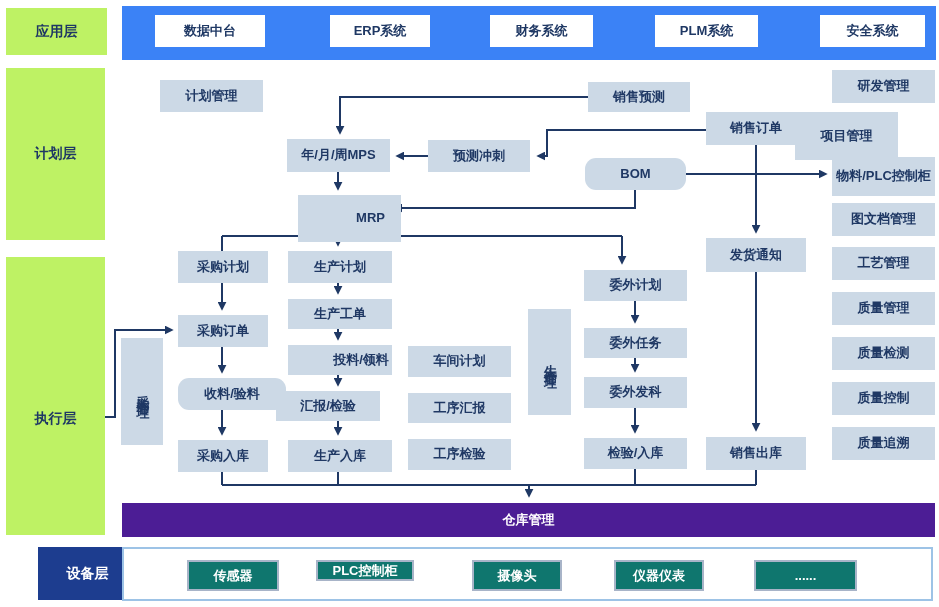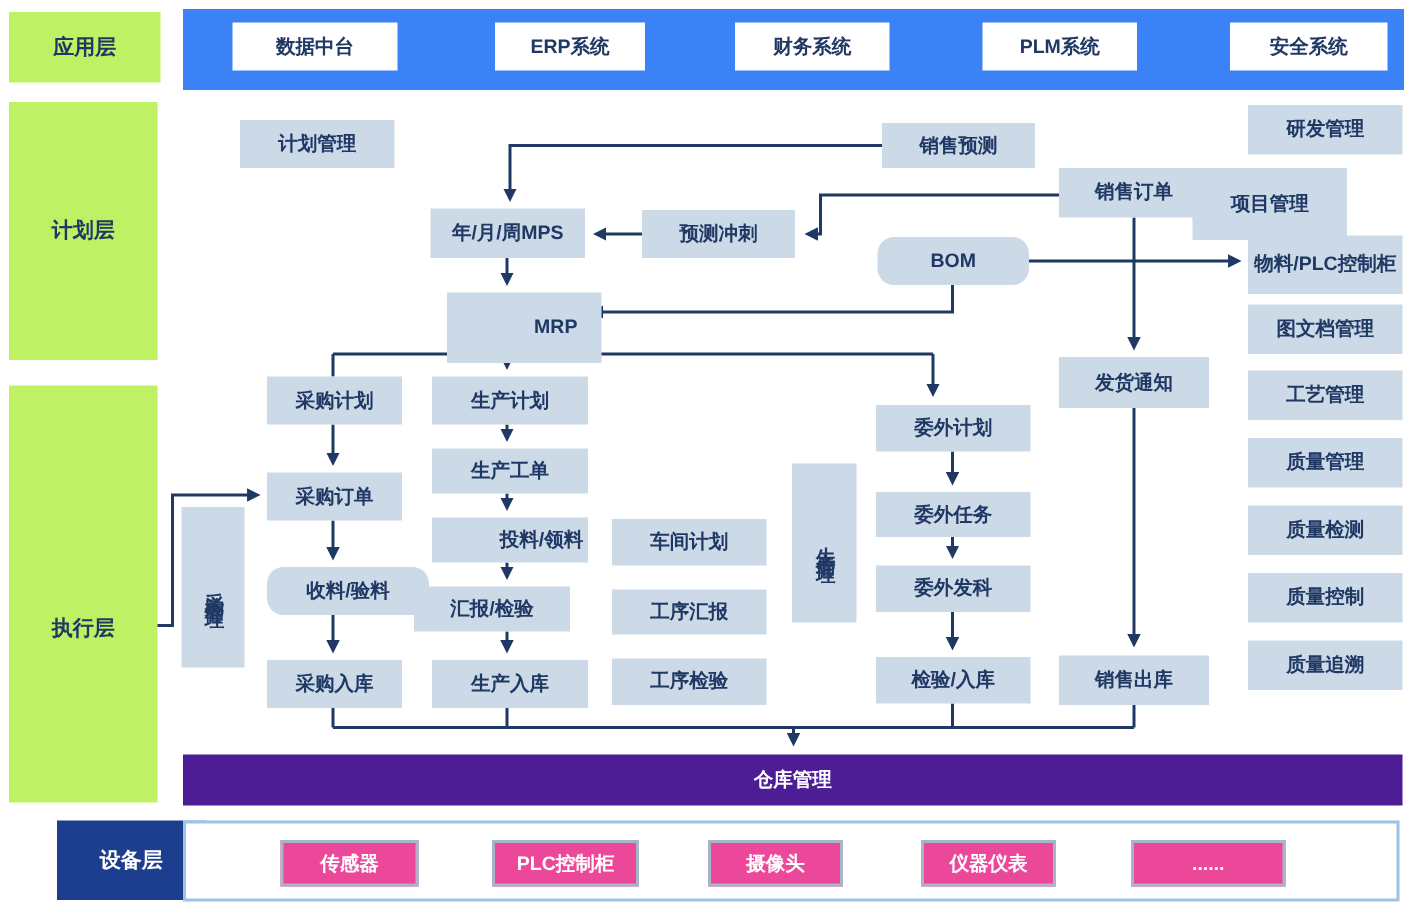--- a/index.html
+++ b/index.html
@@ -12,21 +12,21 @@
   .layer-label{position:absolute;background:#bef264;color:#1f3864;font-weight:bold;font-size:14px;
       display:flex;align-items:center;justify-content:center;box-sizing:border-box;}
   .layer-label.dark{background:#1d3d8f;color:#ffffff;}
   .band{position:absolute;left:122px;top:6px;width:814px;height:54px;background:#3b82f6;}
   .app{position:absolute;background:#ffffff;color:#1f3864;font-weight:bold;font-size:13px;
       display:flex;align-items:center;justify-content:center;}
   .wh-bar{position:absolute;left:122px;top:503px;width:813px;height:34px;background:#4c1d95;
       color:#ffffff;font-weight:bold;font-size:13px;display:flex;align-items:center;justify-content:center;}
   .device-panel{position:absolute;left:122px;top:547px;width:811px;height:54px;background:#ffffff;
       border:2px solid #9dc3e6;box-sizing:border-box;}
-  .dev{position:absolute;background:#ec4899;color:#ffffff;font-weight:bold;font-size:13px;
+  .dev{position:absolute;background:#0f766e;color:#ffffff;font-weight:bold;font-size:13px;
       border:2px solid #a8b4c8;box-sizing:border-box;display:flex;align-items:center;justify-content:center;}
   svg.arrows{position:absolute;left:0;top:0;width:939px;height:607px;pointer-events:none;}
   svg.arrows path{fill:none;stroke:#1f3864;stroke-width:2;}
 </style>
 </head>
 <body>
 
 <div class="canvas">
 
   <div class="layer-label" style="left:6px;top:8px;width:101px;height:47px;">应用层</div>
@@ -39,21 +39,21 @@
       <div class="app" style="left: 208px; top: 9px; width: 100px; height: 32px;">ERP系统</div>
       <div class="app" style="left: 368px; top: 9px; width: 103px; height: 32px;">财务系统</div>
       <div class="app" style="left: 533px; top: 9px; width: 103px; height: 32px;">PLM系统</div>
       <div class="app" style="left: 698px; top: 9px; width: 105px; height: 32px;">安全系统</div>
     </div>
 
   <div class="wh-bar">仓库管理</div>
 
   <div class="device-panel">
       <div class="dev" style="left: 63px; top: 11px; width: 92px; height: 31px;">传感器</div>
-      <div class="dev" style="left: 204px; top: 11px; width: 98px; height: 31px;">PLC控制柜</div>
+      <div class="dev" style="left: 192px; top: 11px; width: 98px; height: 21px;">PLC控制柜</div>
       <div class="dev" style="left: 348px; top: 11px; width: 90px; height: 31px;">摄像头</div>
       <div class="dev" style="left: 490px; top: 11px; width: 90px; height: 31px;">仪器仪表</div>
       <div class="dev" style="left: 630px; top: 11px; width: 103px; height: 31px;">......</div>
     </div>
 
   <svg class="arrows" viewBox="0 0 939 607">
     <defs>
       <marker id="ah" viewBox="0 0 10 10" refX="7" refY="5" markerWidth="9" markerHeight="9" markerUnits="userSpaceOnUse" orient="auto-start-reverse">
         <path d="M0 0 L10 5 L0 10 z" style="fill:#1f3864;stroke:none"></path>
       </marker>

